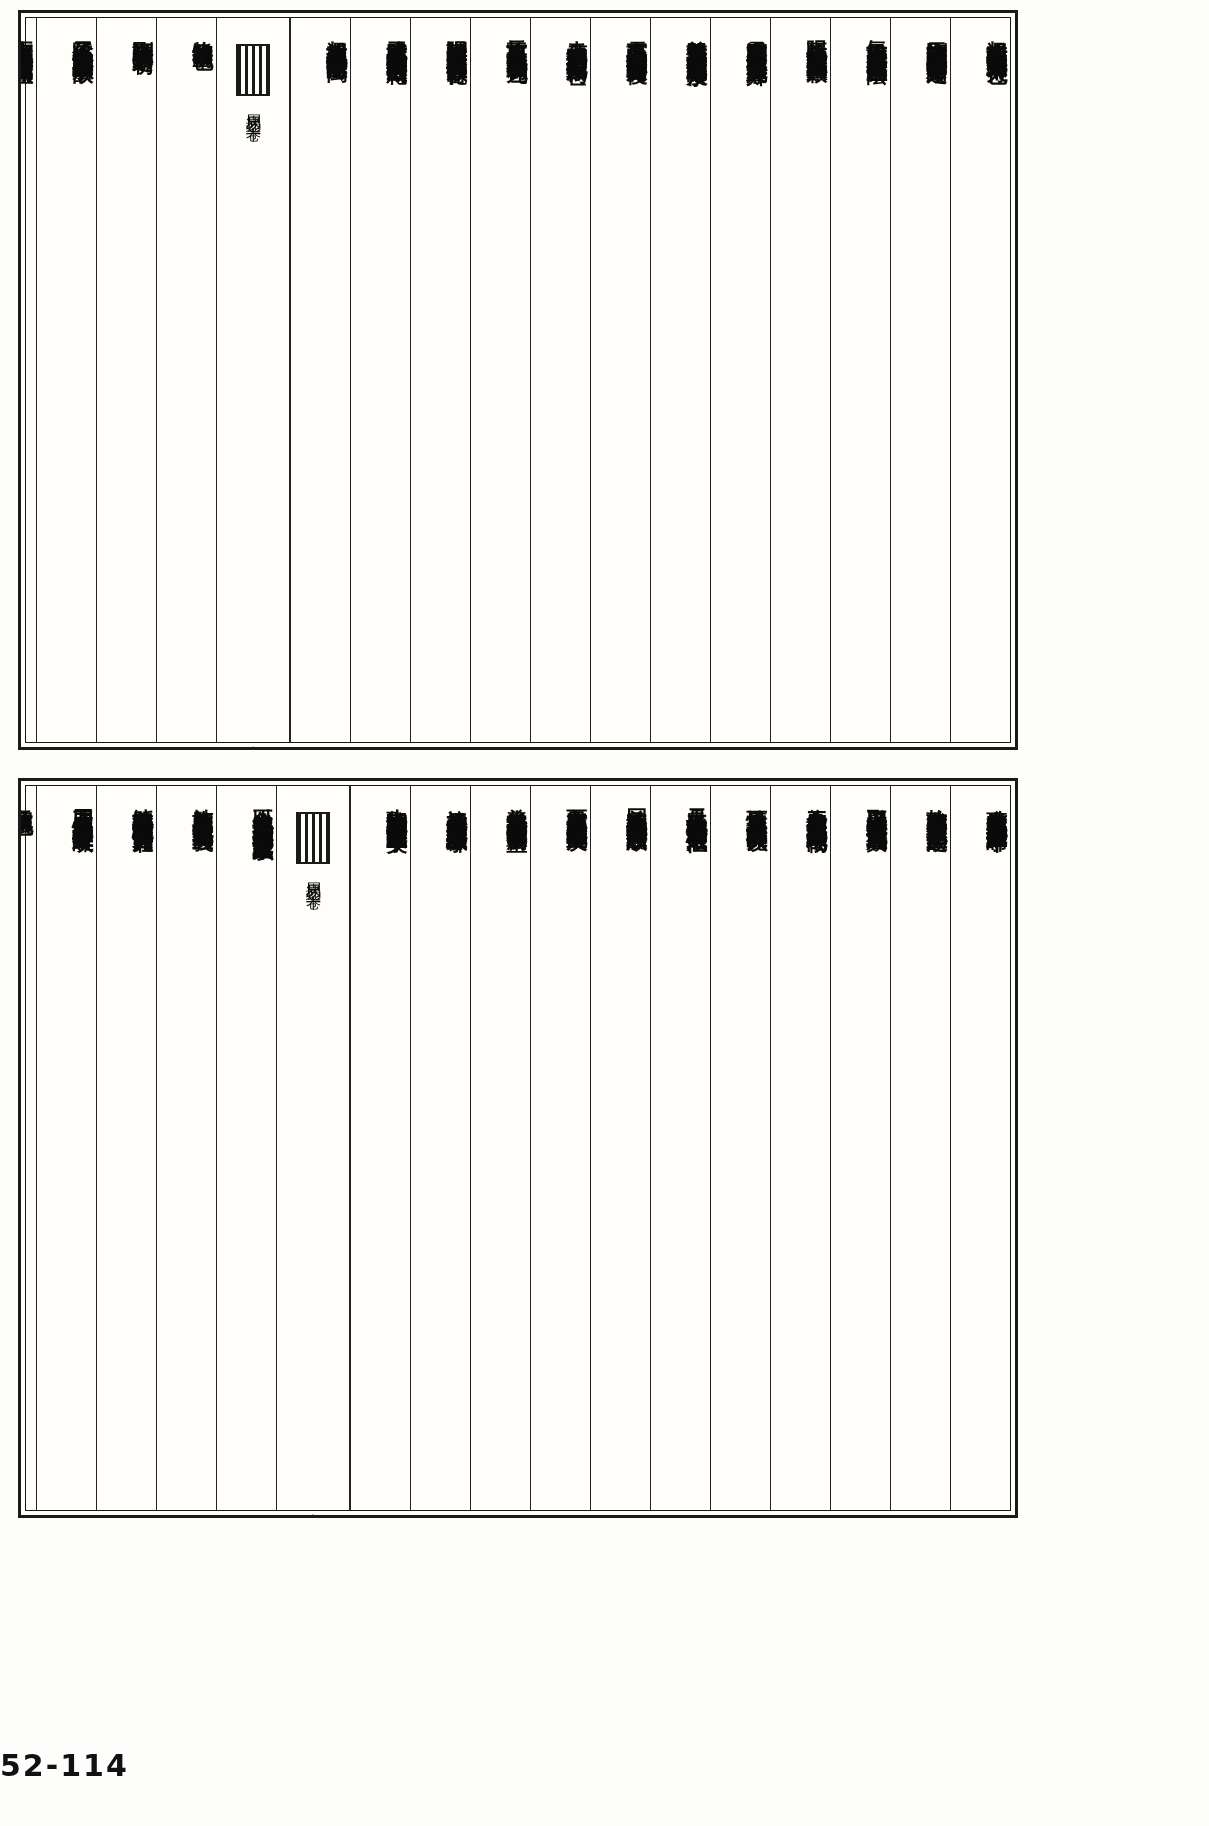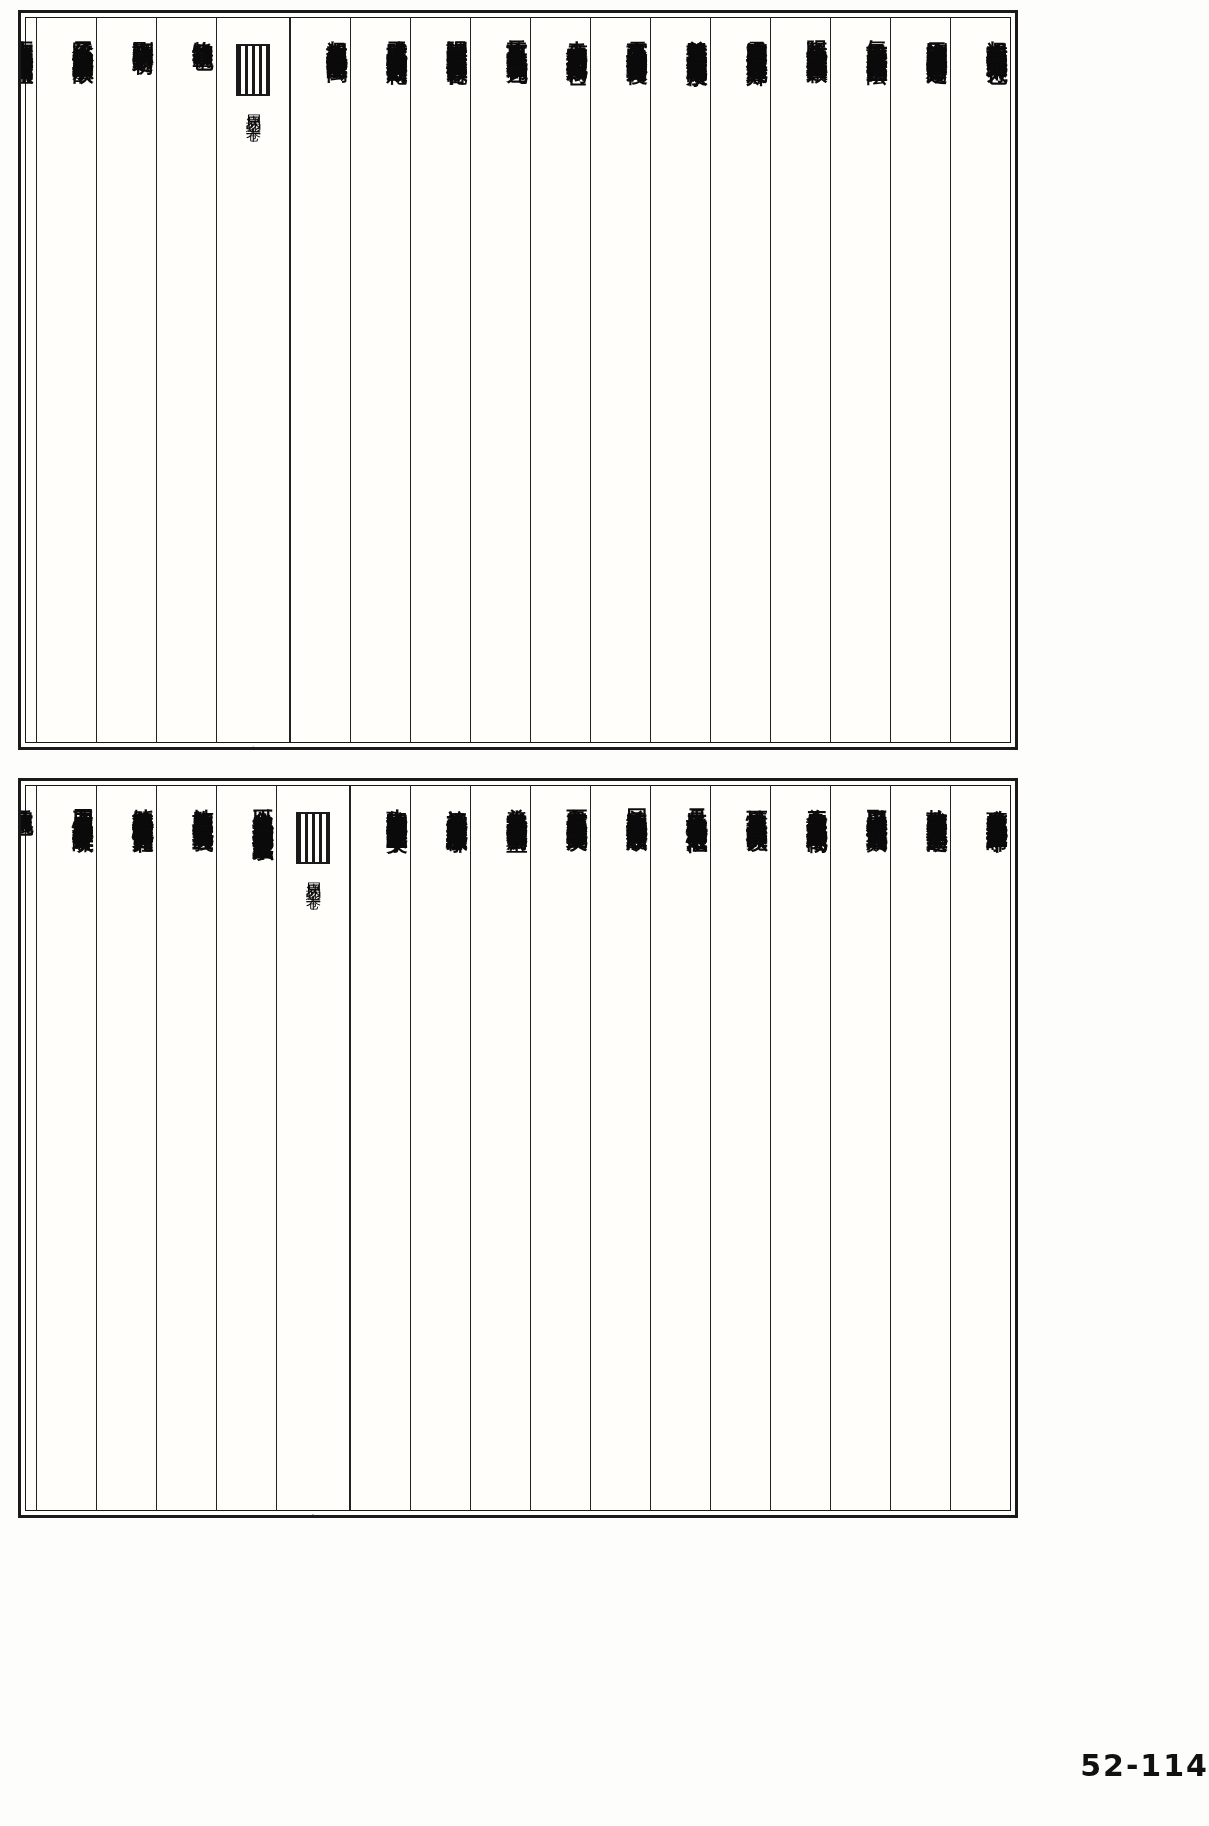--- a/index.html
+++ b/index.html
@@ -119,21 +119,21 @@
     margin-bottom: 8px;
     color: #0b0b0b;
   }
 
   
   .folio {
     position: absolute;
     left: 0;
     top: 1748px;
     width: 1209px;
-    text-align: right;
+    text-align: left;
     font-size: 30px;
     font-weight: 700;
     letter-spacing: 2px;
     color: #111;
     font-family: "DejaVu Sans", sans-serif;
   }
 </style>
 </head>
 <body>
 

